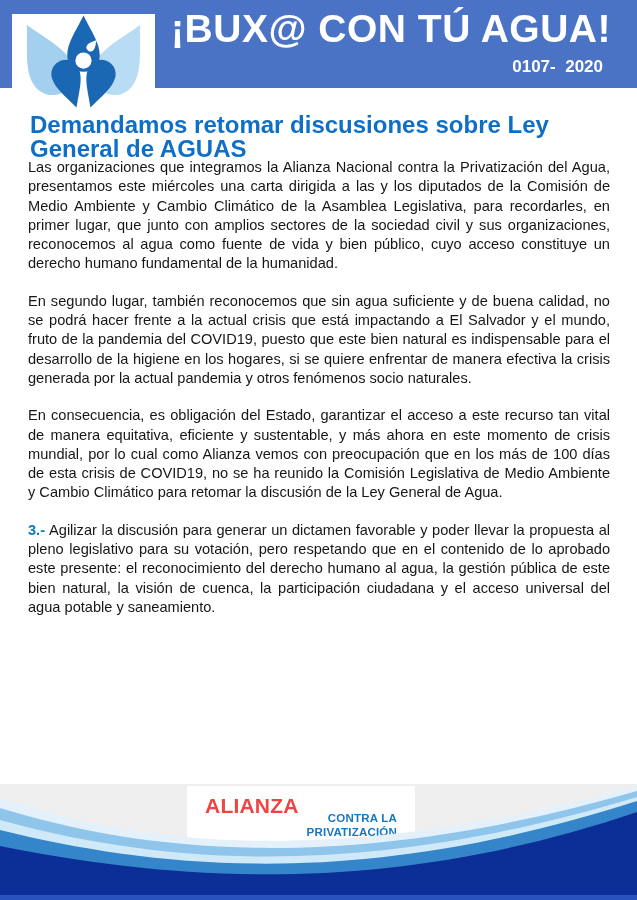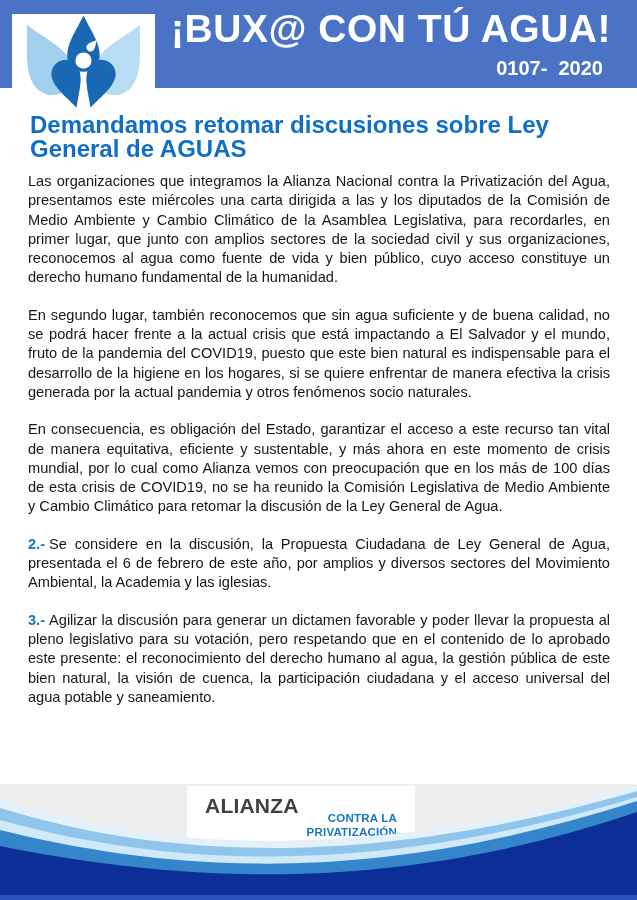--- a/index.html
+++ b/index.html
@@ -20,50 +20,50 @@
     background:#ffffff;z-index:2;
   }
   .logo-box svg{display:block;width:143px;height:94px;}
   .header-title{
     position:absolute;top:7px;right:26px;
     color:#ffffff;font-weight:bold;font-size:39px;letter-spacing:0.5px;
     white-space:nowrap;z-index:1;margin-left:40px;
   }
   .header-edition{
     position:absolute;top:57px;right:34px;
-    color:#ffffff;font-weight:bold;font-size:20px;
+    color:#ffffff;font-weight:bold;font-size:17px;
     white-space:pre;z-index:1;
   }
   
   .headline{
     position:absolute;top:113px;left:30px;right:26px;
     color:#0f6fc7;font-weight:bold;font-size:24px;line-height:24px;
   }
   
   .body-section{
     position:absolute;top:156px;left:28px;right:27px;
     color:#161616;font-size:14.6px;line-height:19.3px;
     text-align:justify;
   }
-  .body-section p{margin:16px 0 18px 0;}
+  .body-section p{margin:2px 0 18px 0;}
   .item-num{color:#1478be;font-weight:bold;margin-right:4px;}
   
   .footer{
     position:absolute;left:0;top:784px;width:637px;height:116px;
     background:#f0eff0;overflow:hidden;
   }
   .footer-wave{position:absolute;left:0;top:0;z-index:3;}
   .footer-logo-box{
     position:absolute;left:187px;top:2px;width:228px;height:76px;
     background:#ffffff;z-index:1;
     display:flex;justify-content:center;align-items:flex-start;
     gap:8px;padding-top:9px;box-sizing:border-box;
   }
   .org-name{
-    text-align:right;color:#404040;font-weight:bold;
+    text-align:right;color:#ef4444;font-weight:bold;
     font-size:21px;line-height:21px;letter-spacing:0.2px;
   }
   .org-tagline{
     text-align:right;color:#1577bd;font-weight:bold;
     font-size:11.5px;line-height:13.5px;margin-top:17px;letter-spacing:0.2px;
   }
 </style>
 </head>
 <body>
 
@@ -101,21 +101,20 @@
     </svg>
   </div>
 
   <div class="headline">Demandamos retomar discusiones sobre Ley General de AGUAS</div>
 
   <div class="body-section">
     <p>Las organizaciones que integramos la Alianza Nacional contra la Privatización del Agua, presentamos este miércoles una carta dirigida a las y los diputados de la Comisión de Medio Ambiente y Cambio Climático de la Asamblea Legislativa, para recordarles, en primer lugar, que junto con amplios sectores de la sociedad civil y sus organizaciones, reconocemos al agua como fuente de vida y bien público, cuyo acceso constituye un derecho humano fundamental de la humanidad.</p>
     <p>En segundo lugar, también reconocemos que sin agua suficiente y de buena calidad, no se podrá hacer frente a la actual crisis que está impactando a El Salvador y el mundo, fruto de la pandemia del COVID19, puesto que este bien natural es indispensable para el desarrollo de la higiene en los hogares, si se quiere enfrentar de manera efectiva la crisis generada por la actual pandemia y otros fenómenos socio naturales.</p>
     <p>En consecuencia, es obligación del Estado, garantizar el acceso a este recurso tan vital de manera equitativa, eficiente y sustentable, y más ahora en este momento de crisis mundial, por lo cual como Alianza vemos con preocupación que en los más de 100 días de esta crisis de COVID19, no se ha reunido la Comisión Legislativa de Medio Ambiente y Cambio Climático para retomar la discusión de la Ley General de Agua.</p>
 
-    <p><span class="item-num">2.-</span><span>Se considere en la discusión, la Propuesta Ciudadana de Ley General de Agua, presentada el 6 de febrero de este año, por amplios y diversos sectores del Movimiento Ambiental, la Academia y las iglesias.</span></p>
     <p><span class="item-num">3.-</span><span>Agilizar la discusión para generar un dictamen favorable y poder llevar la propuesta al pleno legislativo para su votación, pero respetando que en el contenido de lo aprobado este presente: el reconocimiento del derecho humano al agua, la gestión pública de este bien natural, la visión de cuenca, la participación ciudadana y el acceso universal del agua potable y saneamiento.</span></p>
   </div>
 
   <div class="footer">
 
     <div class="footer-logo-box">
       <div class="org-name">
         <div>ALIANZA</div>
       </div>
       <div class="org-tagline">

